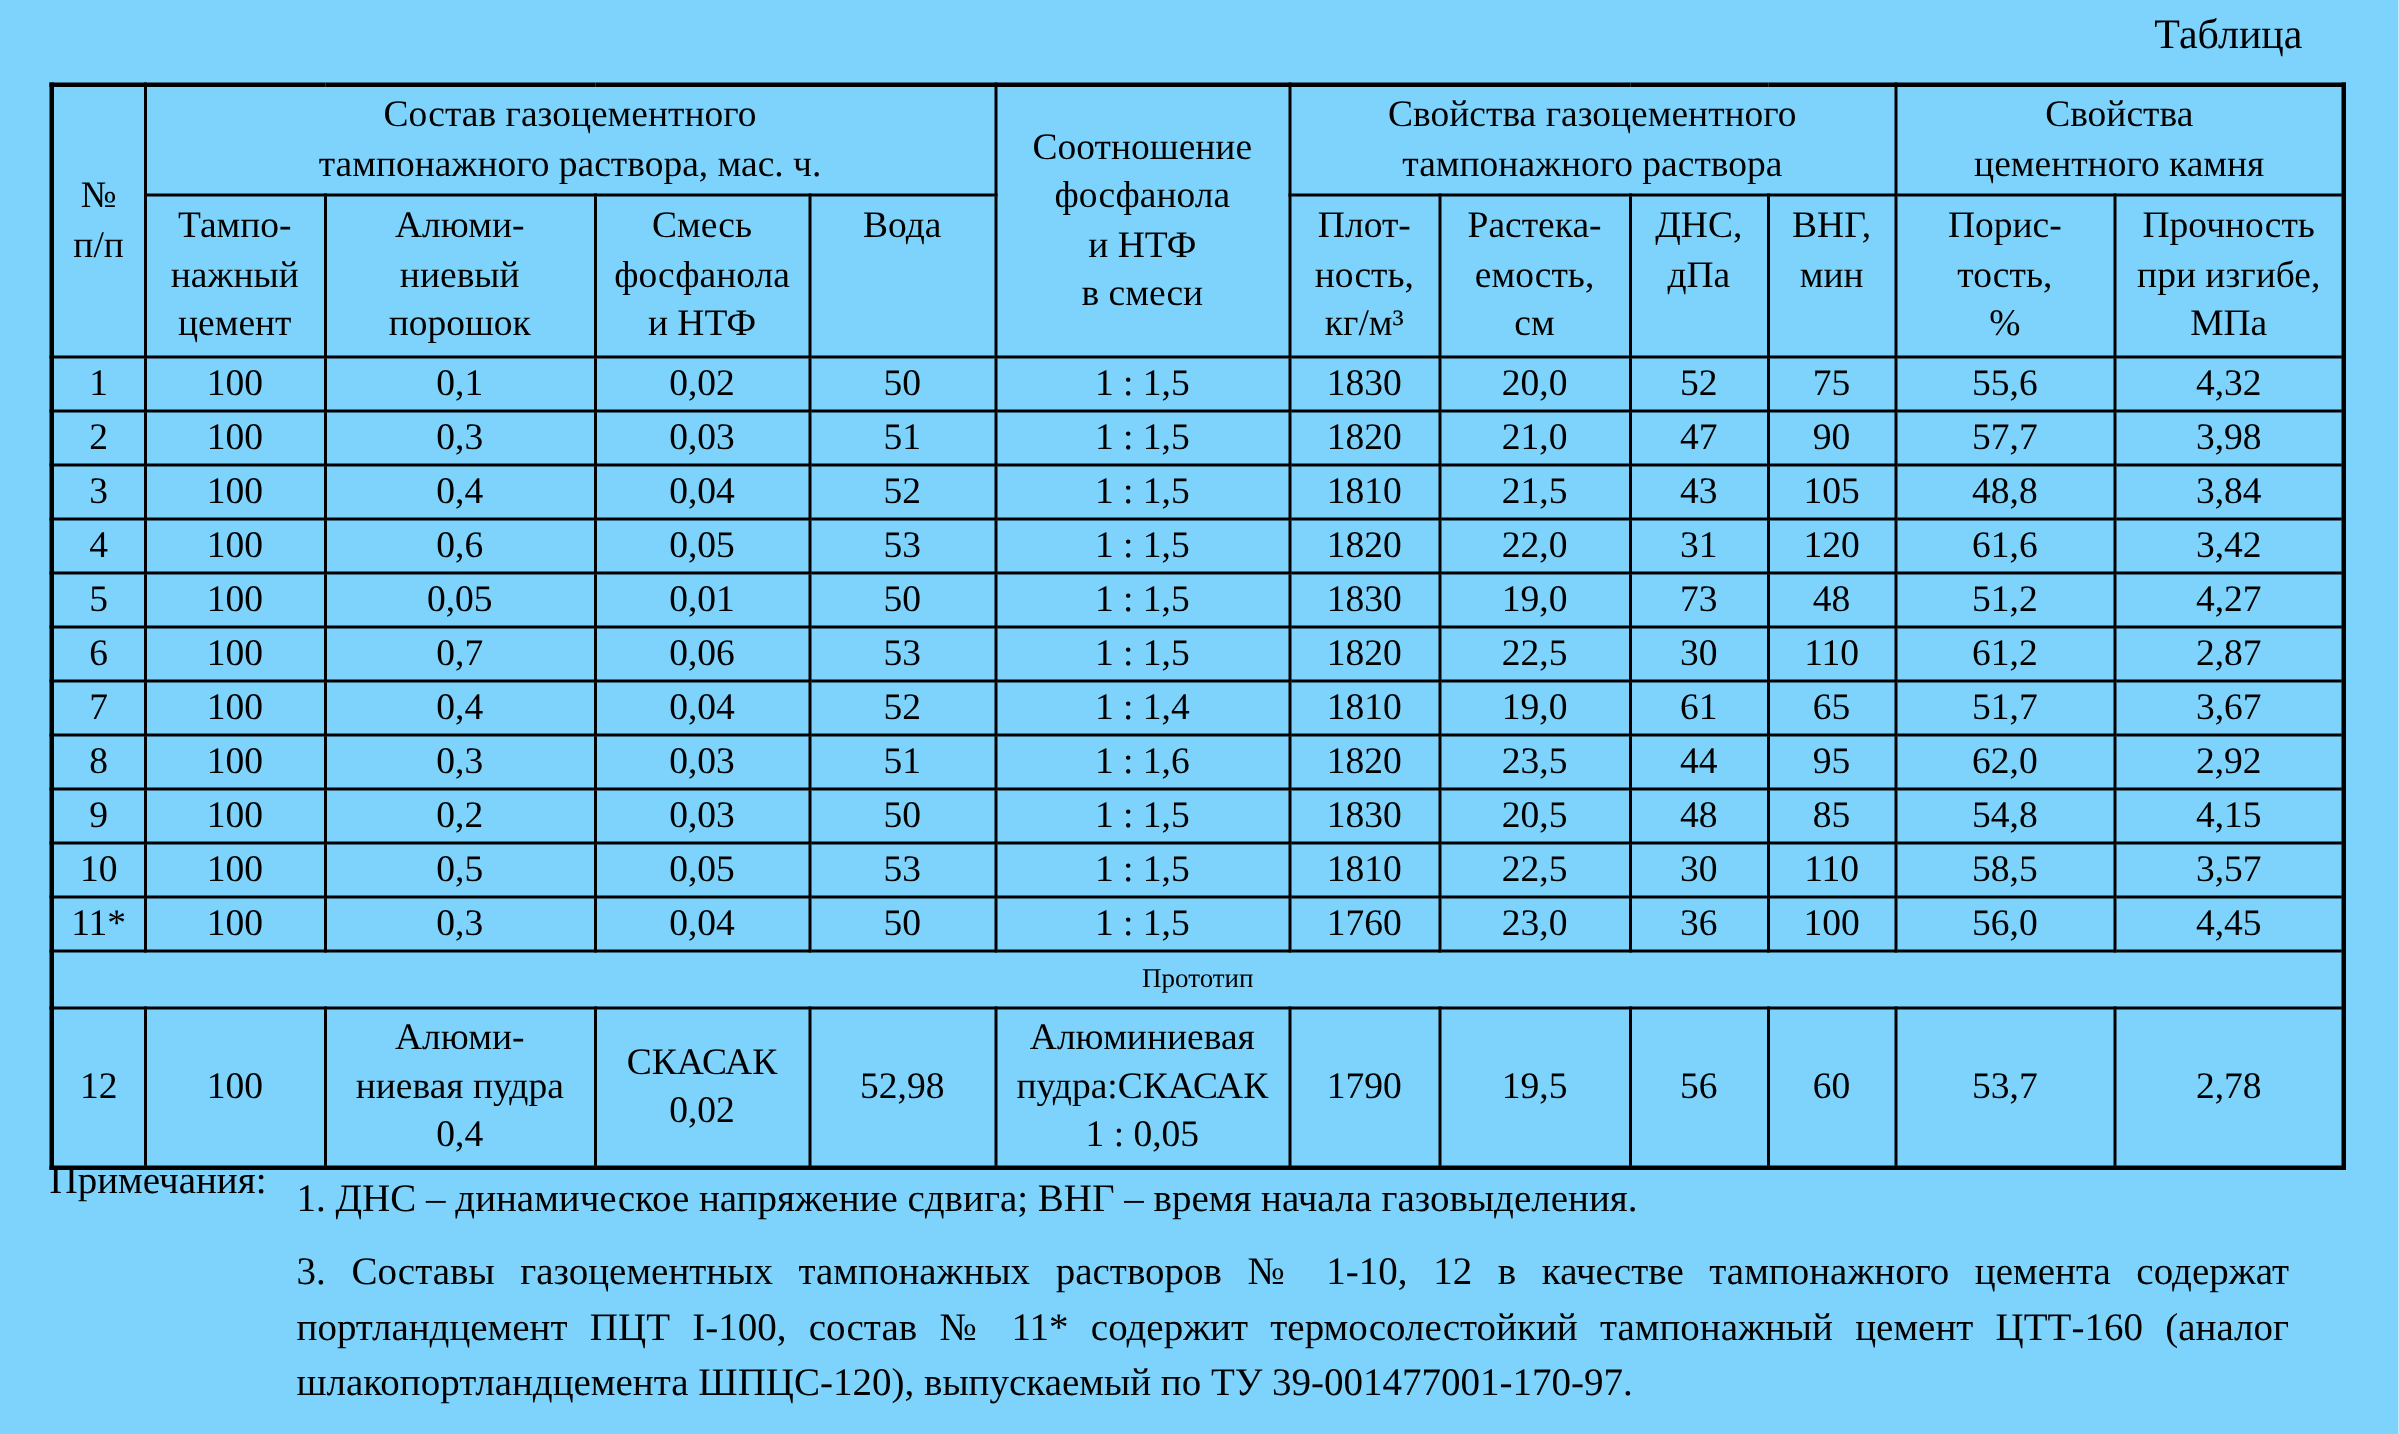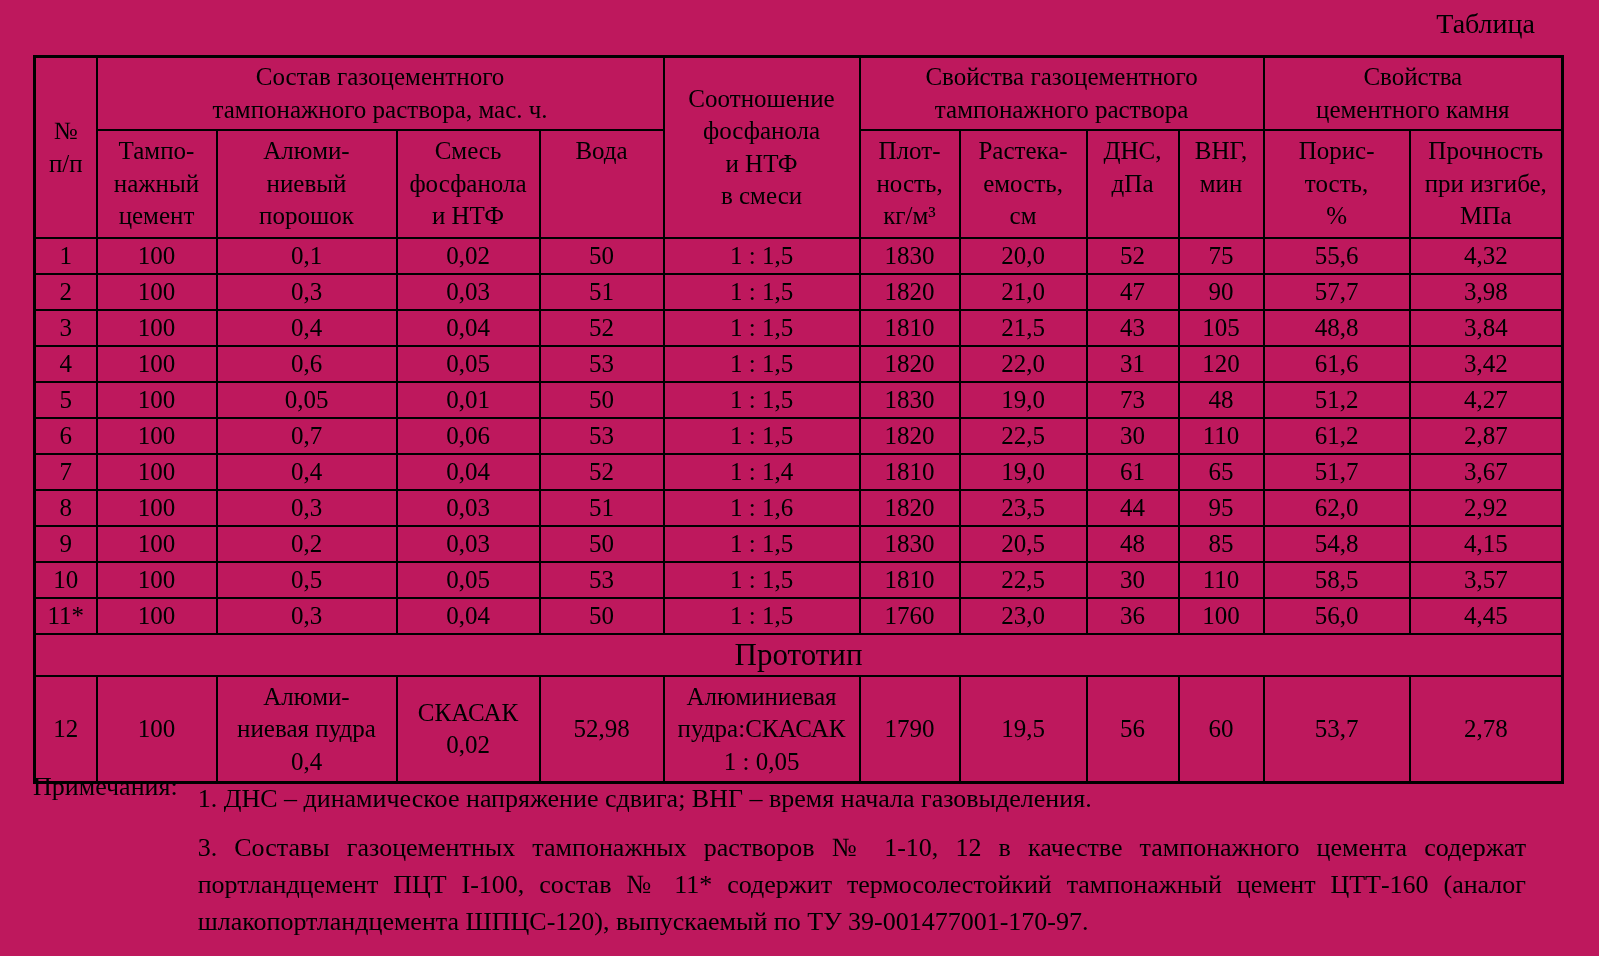--- a/index.html
+++ b/index.html
@@ -6,21 +6,21 @@
     margin: 0;
     padding: 0;
     background: #ffffff;
     color: #000000;
     font-family: "Liberation Serif", "DejaVu Serif", serif;
   }
   .page {
     position: relative;
     width: 1599px;
     height: 956px;
-    background: #be185d;
+    background: #7dd3fc;
     overflow: hidden;
   }
   .doc-title {
     position: absolute;
     top: 8px;
     right: 64px;
     font-size: 28px;
   }
   table.main-table {
     position: absolute;
@@ -42,21 +42,21 @@
     white-space: pre-line;
     line-height: 1.3;
     overflow: hidden;
   }
   tr.h1 th { height: 71px; }
   tr.h2 th { height: 102px; vertical-align: top; padding-top: 4px; }
   th.span-two-rows { vertical-align: middle; }
   tbody td { height: 34px; }
   tr.proto-label-row td {
     height: 36px;
-    font-size: 31px;
+    font-size: 18px;
   }
   tr.proto-data-row td { height: 104px; }
   .notes {
     position: absolute;
     left: 33px;
     top: 768px;
     width: 1505px;
     display: flex;
     font-size: 26px;
     line-height: 37px;

